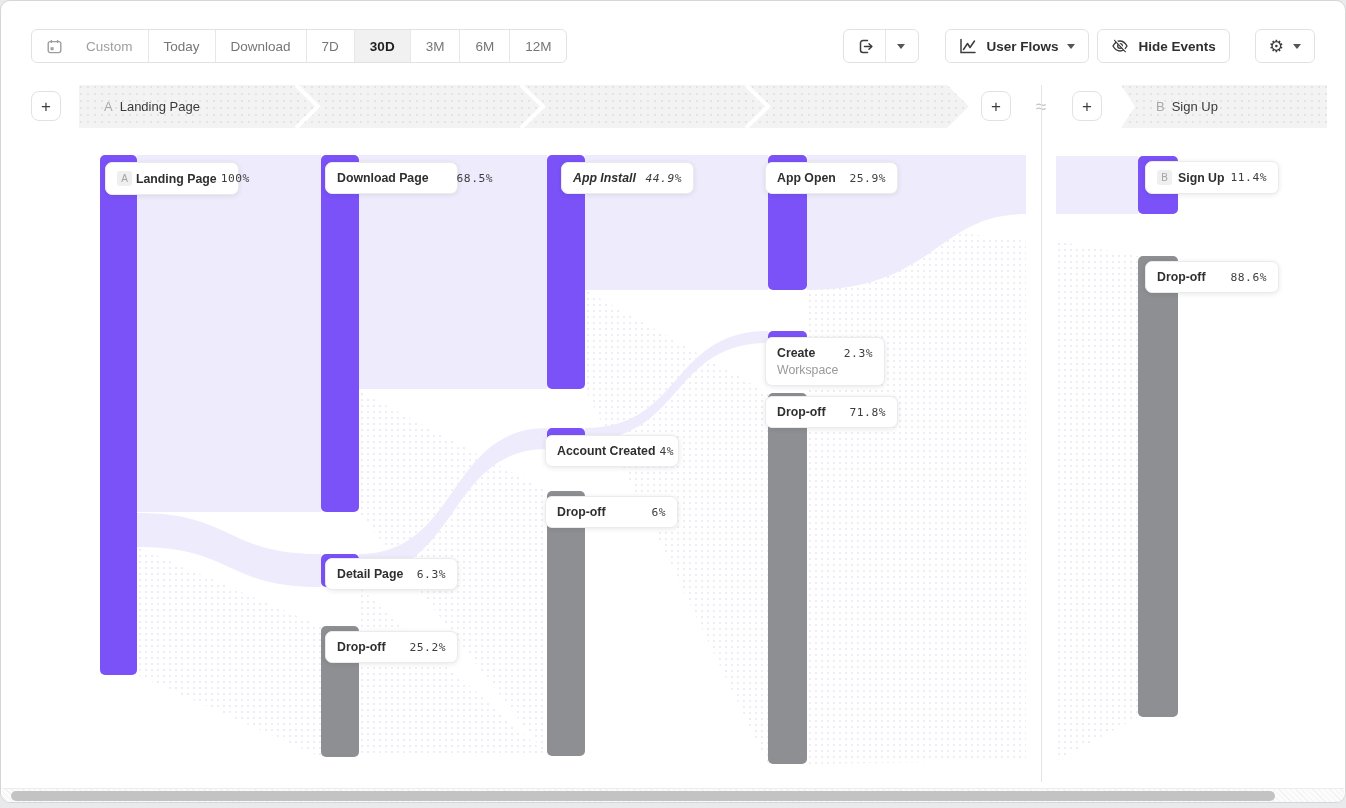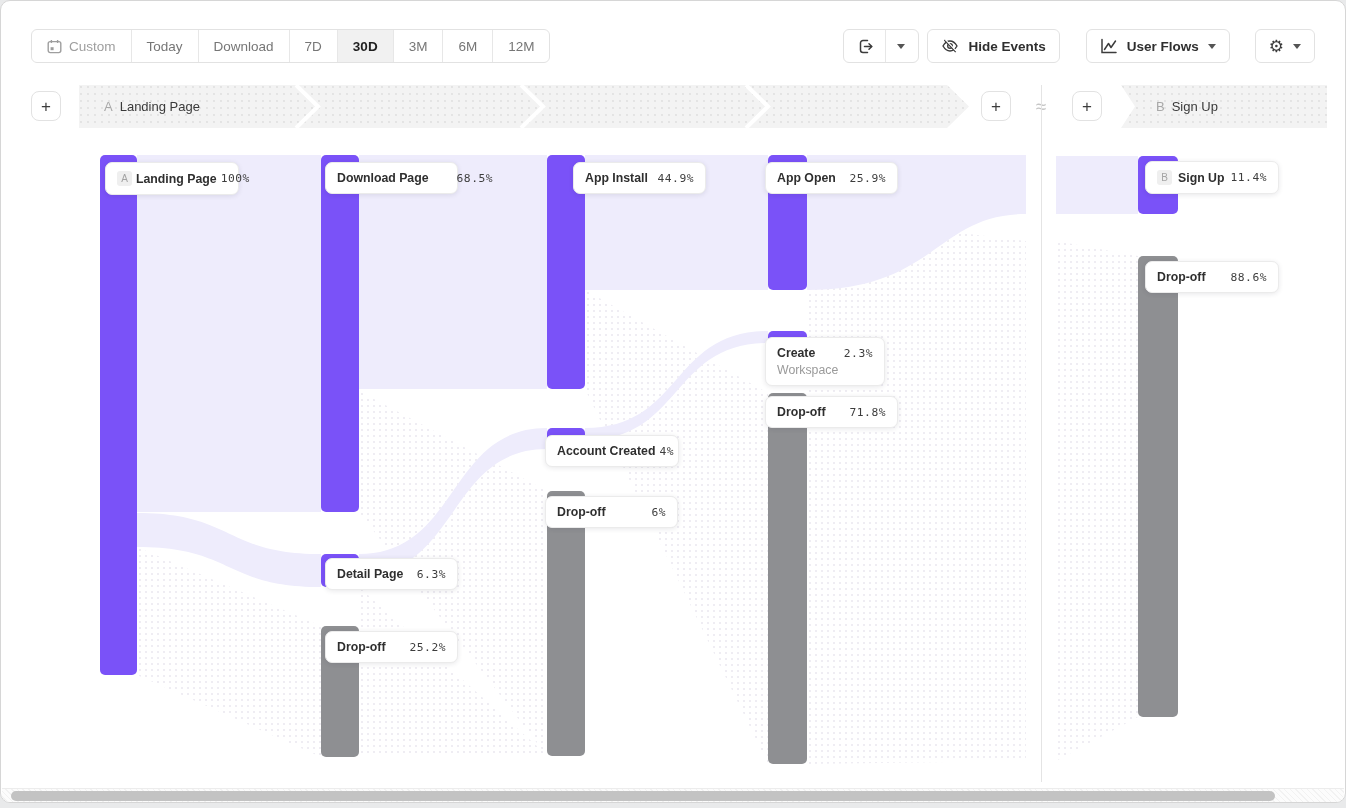--- a/index.html
+++ b/index.html
@@ -20,21 +20,21 @@
   
   .toolbar{
     position:absolute;left:30px;right:30px;top:28px;height:34px;
     display:flex;align-items:stretch;justify-content:space-between;
   }
   .seg-group{
     display:flex;align-items:stretch;
     border:1px solid #e2e2e2;border-radius:6px;background:#fff;overflow:hidden;
   }
   .seg{
-    display:flex;align-items:center;gap:7px;
+    display:flex;align-items:center;gap:24px;
     padding:0 15px;font-size:13.5px;color:#767676;
     border-left:1px solid #e7e7e7;cursor:pointer;white-space:nowrap;
   }
   .seg:first-child{border-left:none;color:#9e9e9e;}
   .seg.active{background:#f1f1f1;color:#1f1f1f;font-weight:bold;}
   .tb-right{display:flex;align-items:stretch;}
   .tb-btn{
     display:flex;align-items:center;gap:9px;
     border:1px solid #e2e2e2;border-radius:6px;background:#fff;
     padding:0 13px;font-size:13.5px;color:#2f2f2f;font-weight:bold;cursor:pointer;
@@ -153,37 +153,37 @@
       <div class="tb-btn">
         <svg class="icon-svg" width="17" height="17" viewBox="0 0 17 17">
           <path d="M10.5,2.5 H6 a2.5,2.5 0 0 0 -2.5,2.5 v7 a2.5,2.5 0 0 0 2.5,2.5 h4.5" fill="none" stroke="#3c3c3c" stroke-width="1.5" stroke-linecap="round"></path>
           <line x1="7.5" y1="8.5" x2="14.5" y2="8.5" stroke="#3c3c3c" stroke-width="1.5" stroke-linecap="round"></line>
           <path d="M12,5.8 L14.8,8.5 L12,11.2" fill="none" stroke="#3c3c3c" stroke-width="1.5" stroke-linecap="round" stroke-linejoin="round"></path>
         </svg>
         <span class="split-divider"></span>
         <span class="caret"></span>
       </div>
 
+      <div class="tb-btn spaced">
+        <svg class="icon-svg" width="18" height="16" viewBox="0 0 18 16">
+          <path d="M2,1.5 V14.5 H16" fill="none" stroke="#3c3c3c" stroke-width="1.5" stroke-linecap="round"></path>
+          <path d="M4.5,11.5 L8.5,5.5 L11,9.5 L15.5,3" fill="none" stroke="#3c3c3c" stroke-width="1.5" stroke-linecap="round" stroke-linejoin="round"></path>
+        </svg>
+        <span>User Flows</span>
+        <span class="caret"></span>
+      </div>
+
       <div class="tb-btn">
         <svg class="icon-svg" width="18" height="16" viewBox="0 0 18 16">
           <path d="M2,8 C4,4.6 6.4,3 9,3 C11.6,3 14,4.6 16,8 C14,11.4 11.6,13 9,13 C6.4,13 4,11.4 2,8 Z" fill="none" stroke="#3c3c3c" stroke-width="1.4"></path>
           <circle cx="9" cy="8" r="2.3" fill="none" stroke="#3c3c3c" stroke-width="1.4"></circle>
           <line x1="3.4" y1="2" x2="14.8" y2="14" stroke="#3c3c3c" stroke-width="1.5"></line>
           <line x1="4.4" y1="1.6" x2="15.8" y2="13.6" stroke="#ffffff" stroke-width="1.2"></line>
         </svg>
         <span>Hide Events</span>
-      </div>
-
-      <div class="tb-btn spaced">
-        <svg class="icon-svg" width="18" height="16" viewBox="0 0 18 16">
-          <path d="M2,1.5 V14.5 H16" fill="none" stroke="#3c3c3c" stroke-width="1.5" stroke-linecap="round"></path>
-          <path d="M4.5,11.5 L8.5,5.5 L11,9.5 L15.5,3" fill="none" stroke="#3c3c3c" stroke-width="1.5" stroke-linecap="round" stroke-linejoin="round"></path>
-        </svg>
-        <span>User Flows</span>
-        <span class="caret"></span>
       </div>
 
       <div class="tb-btn" style="margin-left:25px;">
         <span class="gear-glyph">⚙</span>
         <span class="caret"></span>
       </div>
     </div>
   </div>
 
   <div class="plus-btn" style="left:30px;top:90px;">
@@ -263,21 +263,21 @@
 
   <div class="card" style="left:104px;top:161px;">
     <span class="badge">A</span>
     <span class="nm">Landing Page</span>
     <span class="pct">100%</span>
   </div>
   <div class="card" style="left:324px;top:161px;width:133px;gap:28px;">
     <span class="nm">Download Page</span>
     <span class="pct">68.5%</span>
   </div>
-  <div class="card" style="left:572px;top:161px;width:133px;">
+  <div class="card" style="left:560px;top:161px;width:133px;font-style:italic;">
     <span class="nm">App Install</span>
     <span class="pct">44.9%</span>
   </div>
   <div class="card" style="left:764px;top:161px;width:133px;">
     <span class="nm">App Open</span>
     <span class="pct">25.9%</span>
   </div>
   <div class="card two-line" style="left:764px;top:336px;width:120px;">
     <div class="row1">
       <span class="nm">Create</span>

